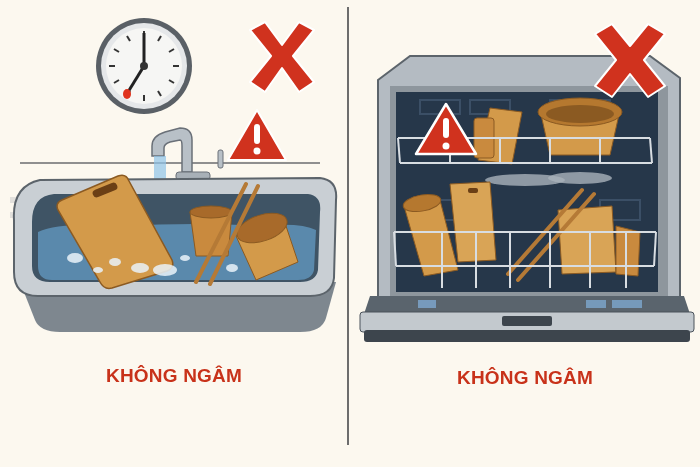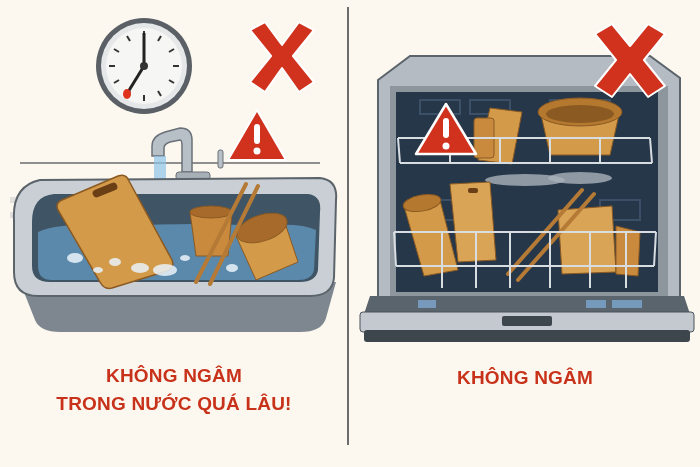--- a/index.html
+++ b/index.html
@@ -110,21 +110,20 @@
       <ellipse cx="140" cy="268" rx="9" ry="5"></ellipse>
       <ellipse cx="165" cy="270" rx="12" ry="6"></ellipse>
       <ellipse cx="98" cy="270" rx="5" ry="3"></ellipse>
       <ellipse cx="185" cy="258" rx="5" ry="3"></ellipse>
       <ellipse cx="232" cy="268" rx="6" ry="4"></ellipse>
     </g>
   </svg>
 
   <div class="caption">
     <span>KHÔNG NGÂM</span>
-    <span>TRONG NƯỚC QUÁ LÂU!</span>
   </div>
 </div>
 
 <div class="divider"></div>
 
 <div class="panel right">
   <svg width="350" height="360" viewBox="0 0 350 360">
 
     <g>
       <path d="M28 80 L60 56 L300 56 L330 78 L330 300 L28 300 Z" fill="#b4bbc2" stroke="#5c646b" stroke-width="2"></path>

